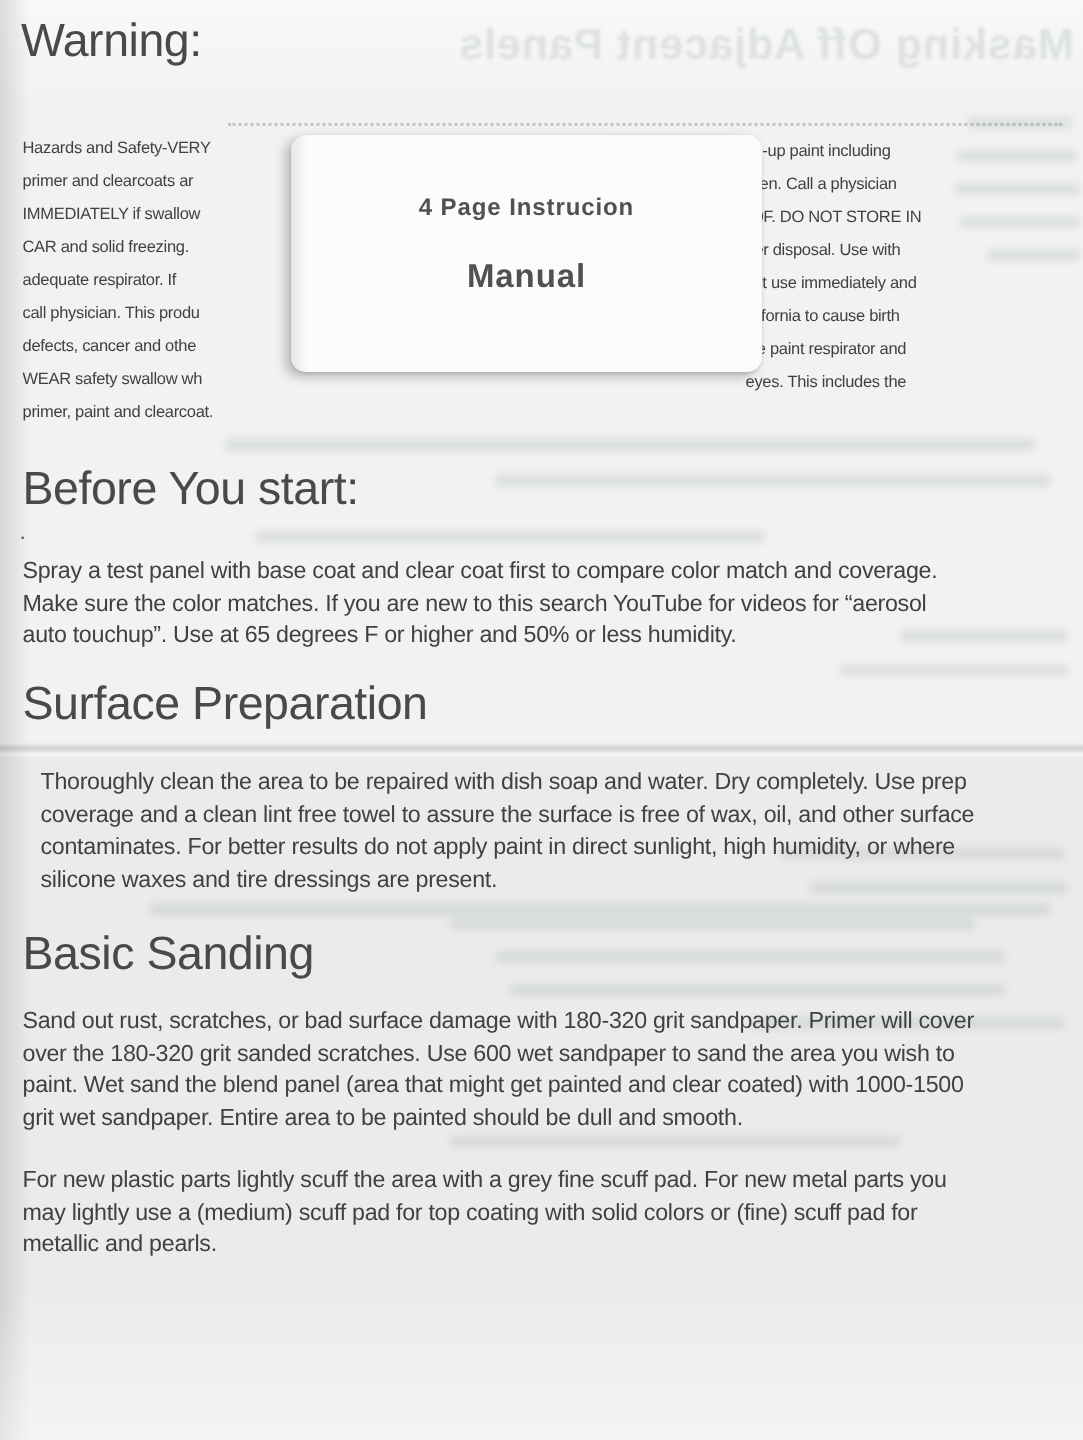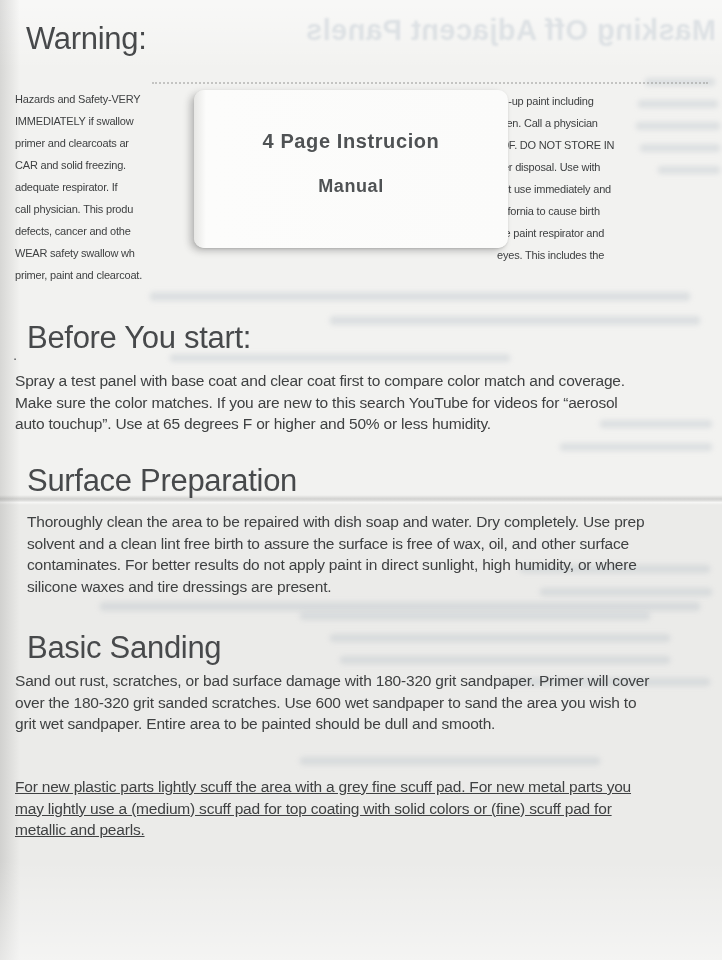--- a/index.html
+++ b/index.html
@@ -27,21 +27,21 @@
     transform:scaleX(-1);
     font-size:29px;font-weight:700;letter-spacing:.5px;
     color:#dde1e4;filter:blur(1.2px);
     white-space:nowrap;
   }
   
   .smudge{position:absolute;height:8px;border-radius:3px;
     background:rgba(173,183,193,.30);filter:blur(2.5px);}
 
   h1.sec{
-    position:absolute;margin:12px;
+    position:absolute;margin:0;
     font-size:31px;font-weight:400;letter-spacing:-.3px;
     color:#47494b;white-space:nowrap;line-height:38px;
   }
   .bodyline{height:21.5px;line-height:21.5px;font-size:15.5px;
     letter-spacing:-.2px;white-space:nowrap;color:#3f4142;}
   .warnline{height:22px;line-height:22px;font-size:11px;
     letter-spacing:-.2px;white-space:nowrap;color:#3f4142;}
   .block{position:absolute;}
 
   
@@ -49,23 +49,23 @@
     border-top:2px dotted rgba(140,140,138,.45);}
 
   
   .sticker{
     position:absolute;left:194px;top:90px;width:314px;height:158px;
     background:linear-gradient(90deg,#e6e6e4 0px,#fcfcfb 12px,#fbfbfa 100%);
     border-radius:10px;
     box-shadow:-4px 3px 7px rgba(70,70,70,.32), 0 1px 2px rgba(90,90,90,.18);
     text-align:center;
   }
-  .sticker .l1{margin-top:40px;font-size:20px;font-weight:700;
+  .sticker .l1{margin-top:40px;font-size:16px;font-weight:700;
     letter-spacing:.6px;color:#4f5254;}
-  .sticker .l2{margin-top:23px;font-size:18px;font-weight:700;
+  .sticker .l2{margin-top:23px;font-size:22px;font-weight:700;
     letter-spacing:.6px;color:#4f5254;}
 
   .stray-dot{position:absolute;left:13px;top:346px;font-size:15px;color:#55575a;}
 </style>
 </head>
 <body>
 
 <div class="page">
 
   <div class="shade edge-top"></div>
@@ -92,22 +92,22 @@
   <div class="smudge" style="left:300px;top:612px;width:350px;"></div>
   <div class="smudge" style="left:330px;top:634px;width:340px;"></div>
   <div class="smudge" style="left:340px;top:656px;width:330px;"></div>
   <div class="smudge" style="left:500px;top:678px;width:210px;"></div>
   <div class="smudge" style="left:300px;top:757px;width:300px;"></div>
 
   <h1 class="sec" style="left:14px;top:8px;">Warning:</h1>
 
   <div class="block" style="left:15px;top:88px;">
     <div class="warnline">Hazards and Safety-VERY</div>
+    <div class="warnline">primer and clearcoats ar</div>
     <div class="warnline">IMMEDIATELY if swallow</div>
-    <div class="warnline">primer and clearcoats ar</div>
     <div class="warnline">CAR and solid freezing.</div>
     <div class="warnline">adequate respirator. If</div>
     <div class="warnline">call physician. This produ</div>
     <div class="warnline">defects, cancer and othe</div>
     <div class="warnline">WEAR safety swallow wh</div>
     <div class="warnline">primer, paint and clearcoat.</div>
   </div>
 
   <div class="block" style="left:497px;top:90px;">
     <div class="warnline">ch-up paint including</div>
@@ -132,32 +132,33 @@
   <div class="block" style="left:15px;top:370px;">
     <div class="bodyline">Spray a test panel with base coat and clear coat first to compare color match and coverage.</div>
     <div class="bodyline">Make sure the color matches.  If you are new to this search YouTube for videos for “aerosol</div>
     <div class="bodyline">auto touchup”.  Use at 65 degrees F or higher and 50% or less humidity.</div>
   </div>
 
   <h1 class="sec" style="left:15px;top:450px;">Surface Preparation</h1>
 
   <div class="block" style="left:27px;top:511px;">
     <div class="bodyline">Thoroughly clean the area to be repaired with dish soap and water.  Dry completely. Use prep</div>
-    <div class="bodyline">solvent and a clean lint free birth to assure the surface is free of wax, oil, and other surface</div>
+    <div class="bodyline">coverage and a clean lint free towel to assure the surface is free of wax, oil, and other surface</div>
     <div class="bodyline">contaminates. For better results do not apply paint in direct sunlight, high humidity, or where</div>
     <div class="bodyline">silicone waxes and tire dressings are present.</div>
   </div>
 
   <h1 class="sec" style="left:15px;top:617px;">Basic Sanding</h1>
 
   <div class="block" style="left:15px;top:670px;">
     <div class="bodyline">Sand out rust, scratches, or bad surface damage with 180-320 grit sandpaper. Primer will cover</div>
     <div class="bodyline">over the 180-320 grit sanded scratches. Use 600 wet sandpaper to sand the area you wish to</div>
+    <div class="bodyline">paint. Wet sand the blend panel (area that might get painted and clear coated) with 1000-1500</div>
     <div class="bodyline">grit wet sandpaper. Entire area to be painted should be dull and smooth.</div>
   </div>
 
-  <div class="block" style="left:15px;top:776px;text-decoration:underline;">
+  <div class="block" style="left:15px;top:776px;">
     <div class="bodyline">For new plastic parts lightly scuff the area with a grey fine scuff pad. For new metal parts you</div>
     <div class="bodyline">may lightly use a (medium) scuff pad for top coating with solid colors or (fine) scuff pad for</div>
     <div class="bodyline">metallic and pearls.</div>
   </div>
 
 </div>
 
 </body></html>

